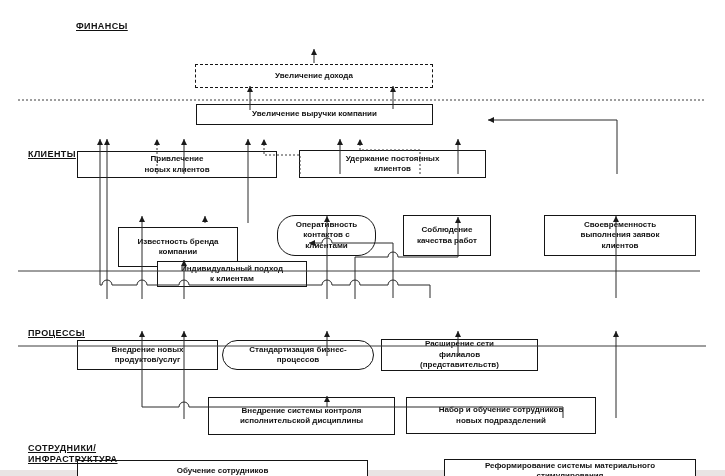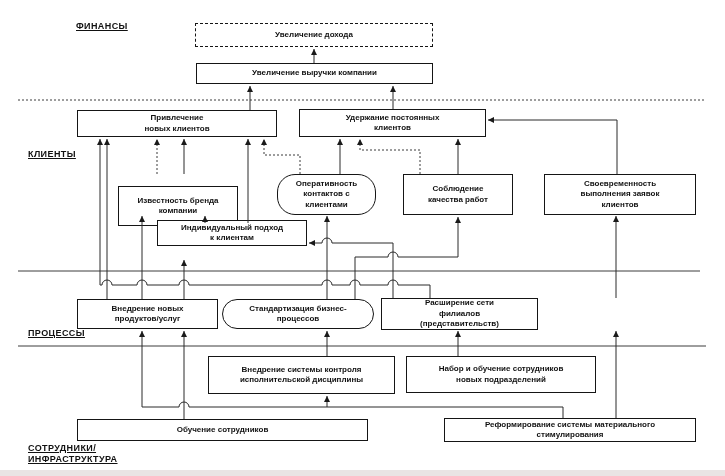--- a/index.html
+++ b/index.html
@@ -5,21 +5,21 @@
   html,body{margin:0;padding:0;background:#fff;}
   #canvas{
     position:relative;width:725px;height:476px;background:#fff;
     font-family:"Liberation Sans",sans-serif;overflow:hidden;
   }
   .node{
     position:absolute;box-sizing:border-box;background:#fff;
     border:1px solid #151515;color:#111;
     display:flex;align-items:center;justify-content:center;
     text-align:center;font-weight:bold;font-size:8px;line-height:1.3;
-    white-space:pre-line;padding:1px 2px;z-index:2;
+    white-space:pre-line;padding:1px 2px;z-index:2;margin-top:41px;
   }
   .node.dashed{border-style:dashed;}
   .sec{
     position:absolute;font-weight:bold;font-size:9px;color:#111;
     text-decoration:underline;letter-spacing:.4px;white-space:pre-line;
     line-height:1.25;z-index:3;
   }
   #wires{position:absolute;left:0;top:0;z-index:4;}
   .edge{fill:none;stroke:#2a2a2a;stroke-width:1;}
   .edge.dotted{stroke-dasharray:2,2;stroke:#3a3a3a;}
@@ -74,21 +74,21 @@
     <div class="node" style="left: 196px; top: 63px; width: 237px; height: 21px;">Увеличение выручки компании</div>
     <div class="node" style="left: 77px; top: 110px; width: 200px; height: 27px;">Привлечение
 новых клиентов</div>
     <div class="node" style="left: 299px; top: 109px; width: 187px; height: 28px;">Удержание постоянных
 клиентов</div>
     <div class="node" style="left: 118px; top: 186px; width: 120px; height: 40px;">Известность бренда
 компании</div>
     <div class="node" style="left: 277px; top: 174px; width: 99px; height: 41px; border-radius: 18px;">Оперативность
 контактов с
 клиентами</div>
-    <div class="node" style="left: 403px; top: 174px; width: 110px; height: 41px;">Соблюдение
+    <div class="node" style="left: 403px; top: 174px; width: 88px; height: 41px;">Соблюдение
 качества работ</div>
     <div class="node" style="left: 544px; top: 174px; width: 152px; height: 41px;">Своевременность
 выполнения заявок
 клиентов</div>
     <div class="node" style="left: 157px; top: 220px; width: 150px; height: 26px;">Индивидуальный подход
 к клиентам</div>
     <div class="node" style="left: 77px; top: 299px; width: 141px; height: 30px;">Внедрение новых
 продуктов/услуг</div>
     <div class="node" style="left: 222px; top: 299px; width: 152px; height: 30px; border-radius: 15px;">Стандартизация бизнес-
 процессов</div>

